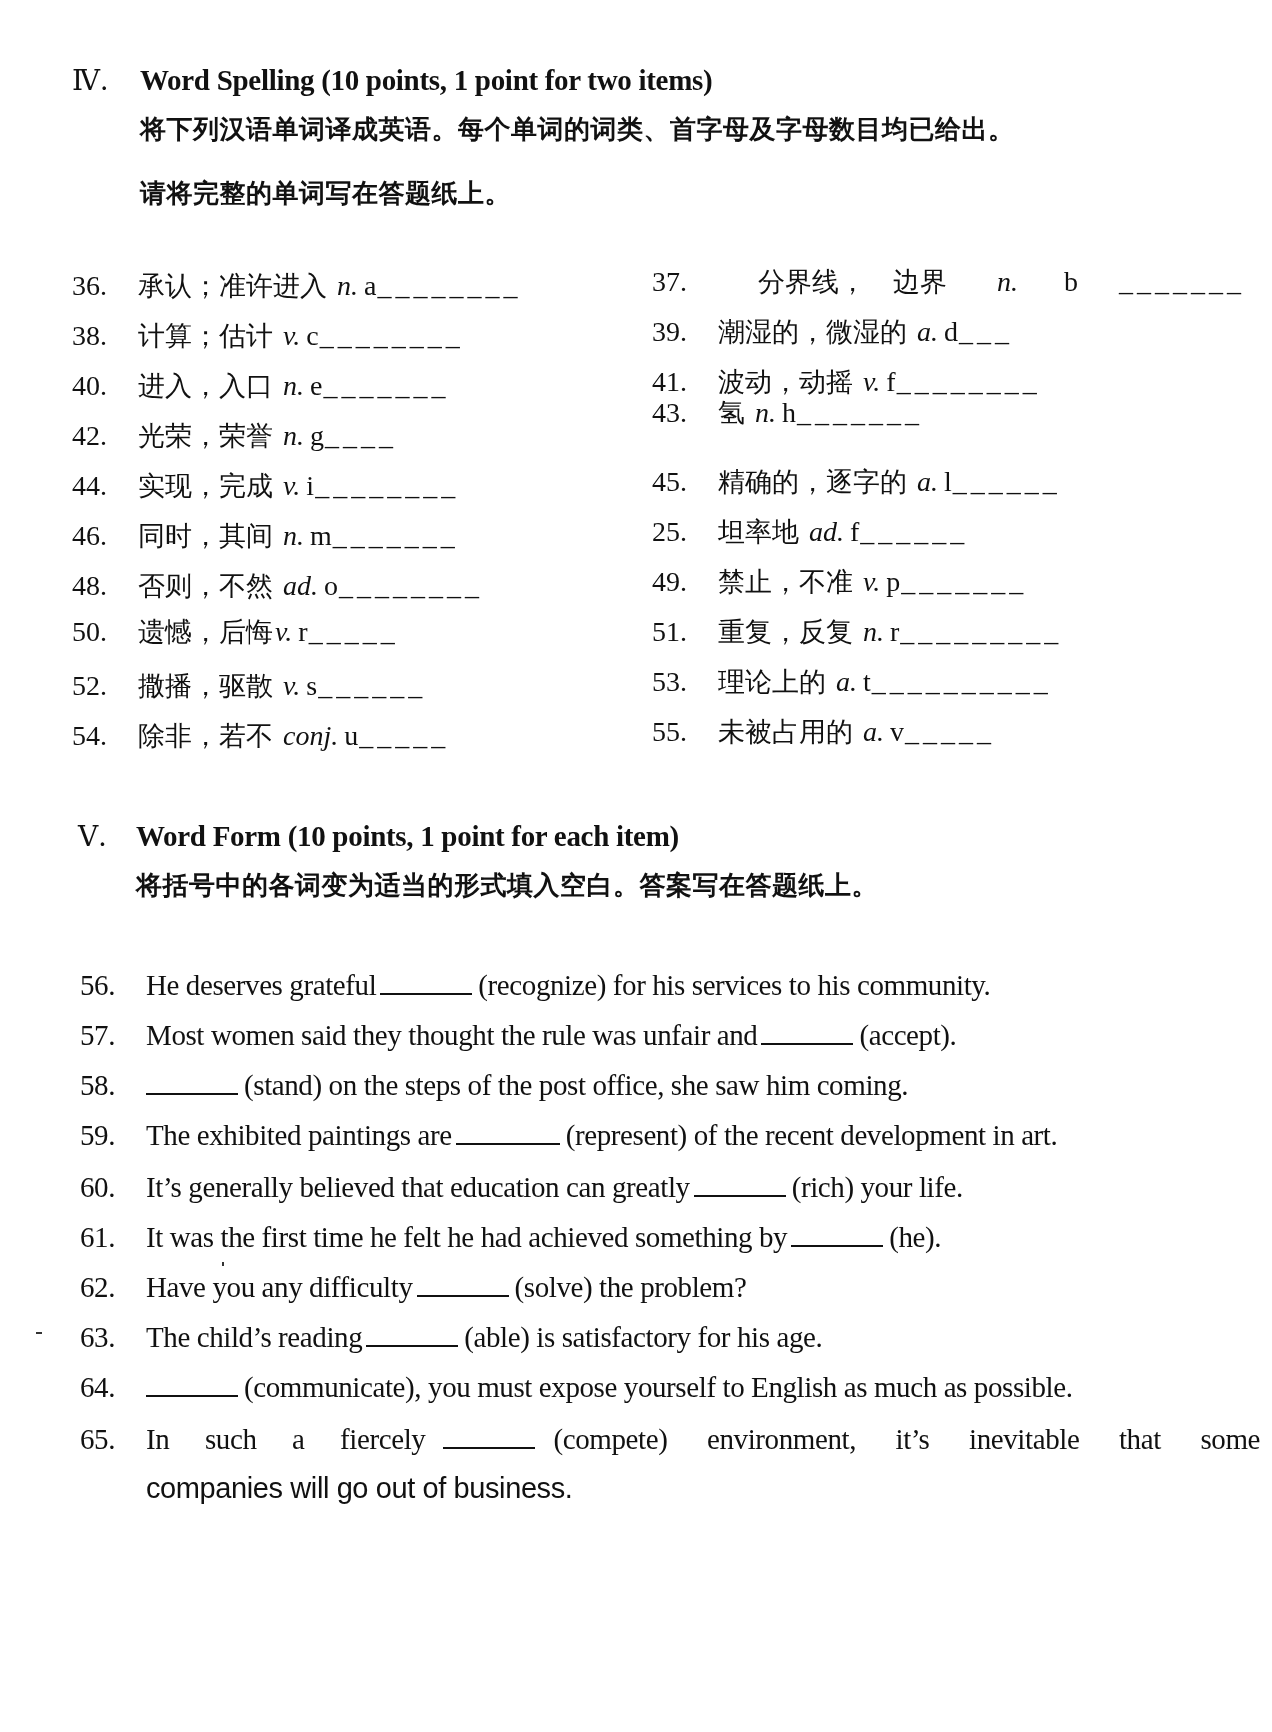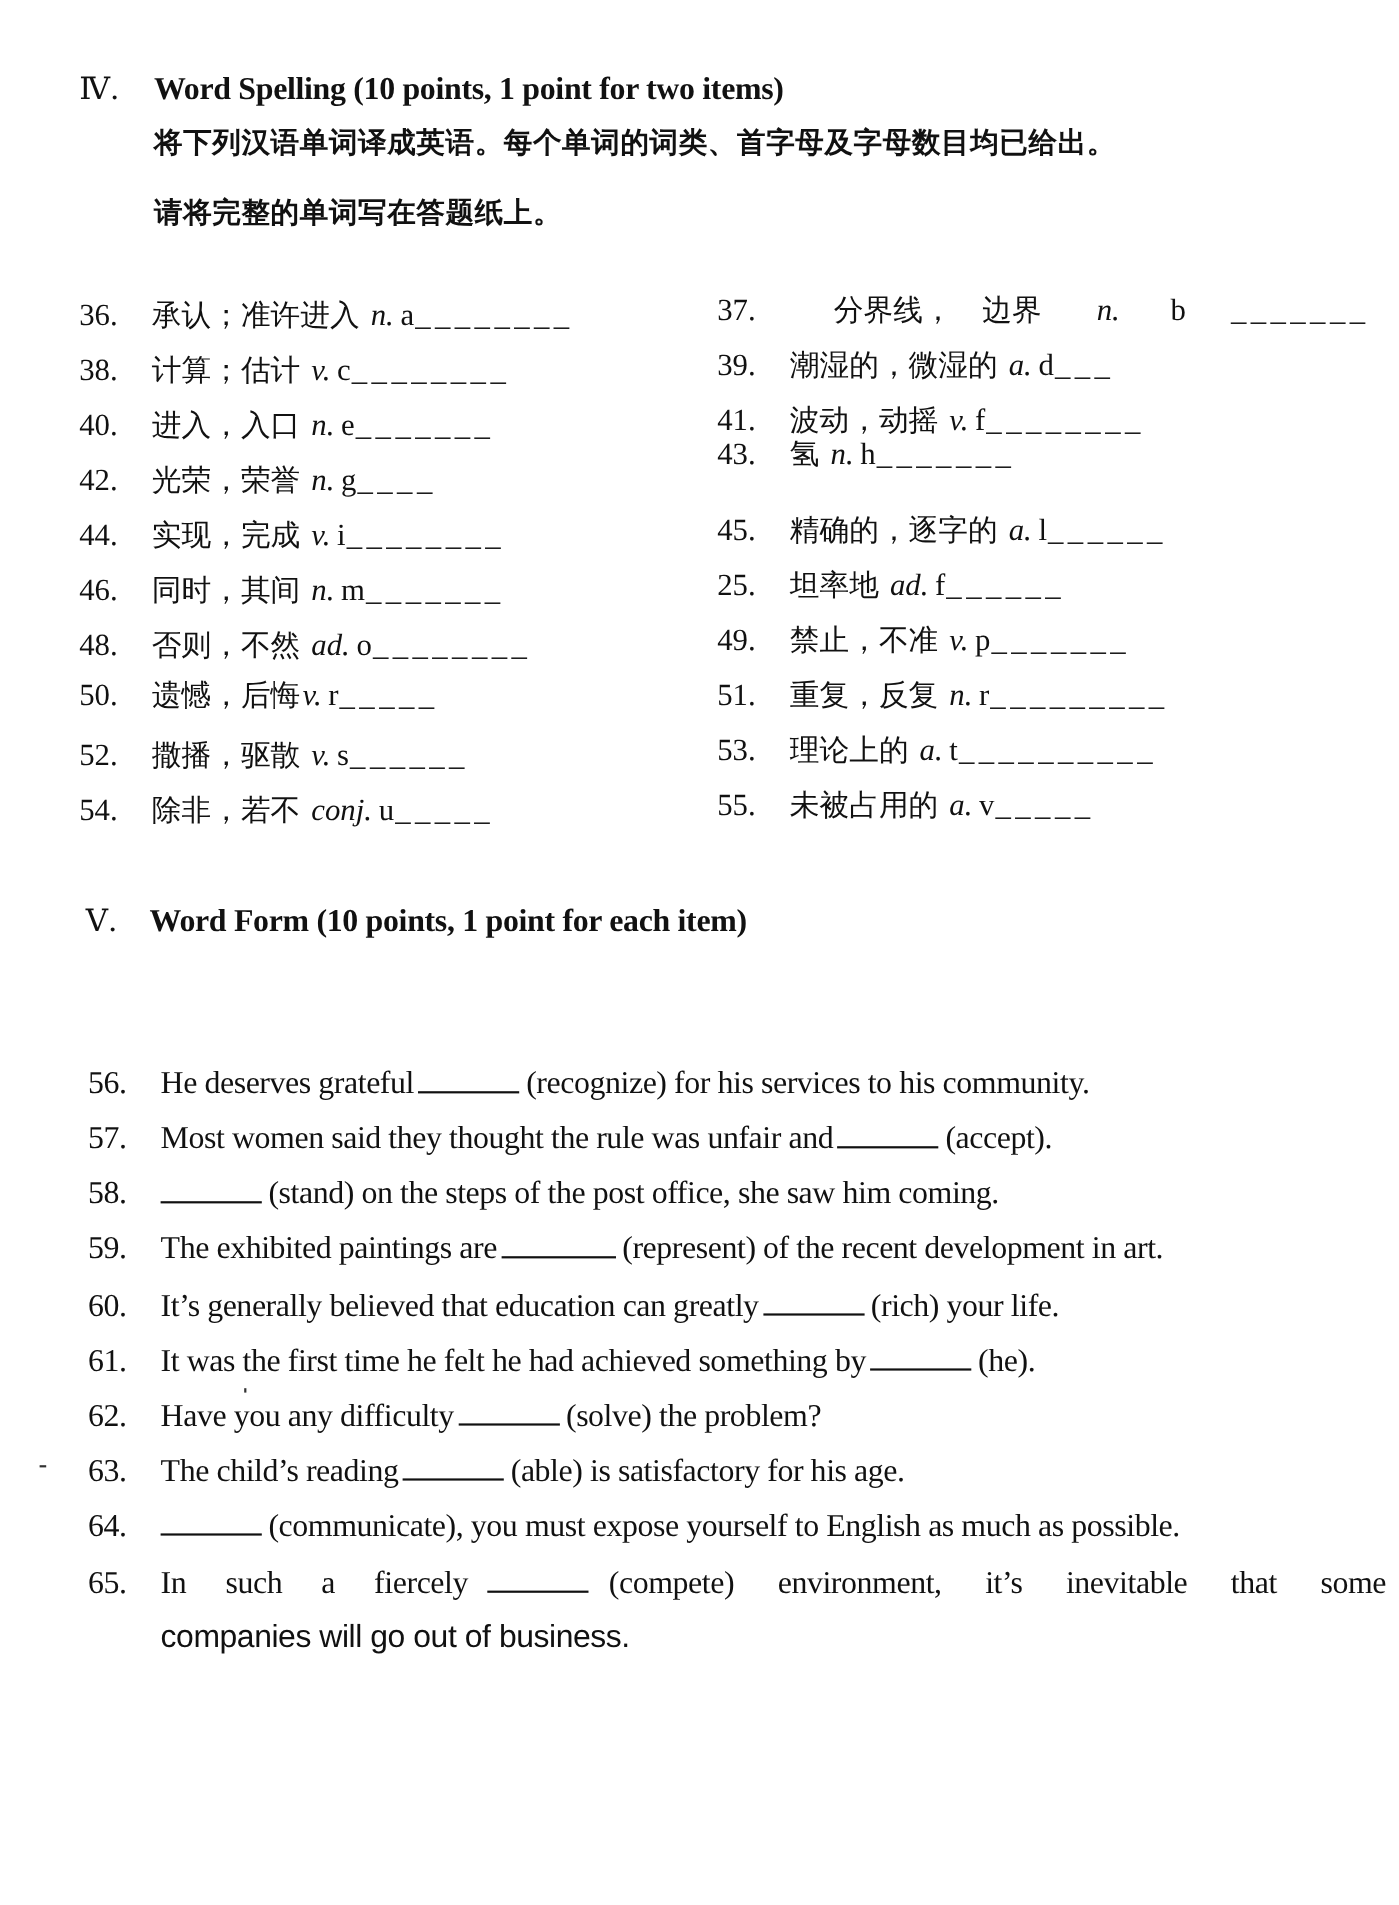--- a/index.html
+++ b/index.html
@@ -279,20 +279,21 @@
     <span class="num">55.</span>
     <span class="cn">未被占用的</span>
     <span class="pos">a.</span>
     <span class="first">v</span>
     <span class="blanks">_____</span>
   </div>
 
   <div class="sec-head" style="top:820px; left:78px;">
     <span class="roman" style="width:58px;">Ⅴ.</span><span class="title">Word Form (10 points, 1 point for each item)</span>
   </div>
+  <div class="instr" style="top:868px; left:136px;">将括号中的各词变为适当的形式填入空白。答案写在答题纸上。</div>
 
   <div class="wf-item" style="top:958px;">
     <span class="num">56.</span><span>He deserves grateful</span><span class="blank"></span><span>(recognize) for his services to his community.</span>
   </div>
   <div class="wf-item" style="top:1008px;">
     <span class="num">57.</span><span>Most women said they thought the rule was unfair and</span><span class="blank"></span><span>(accept).</span>
   </div>
   <div class="wf-item" style="top:1058px;">
     <span class="num">58.</span><span></span><span class="blank" style="margin-left:0;"></span><span>(stand) on the steps of the post office, she saw him coming.</span>
   </div>

